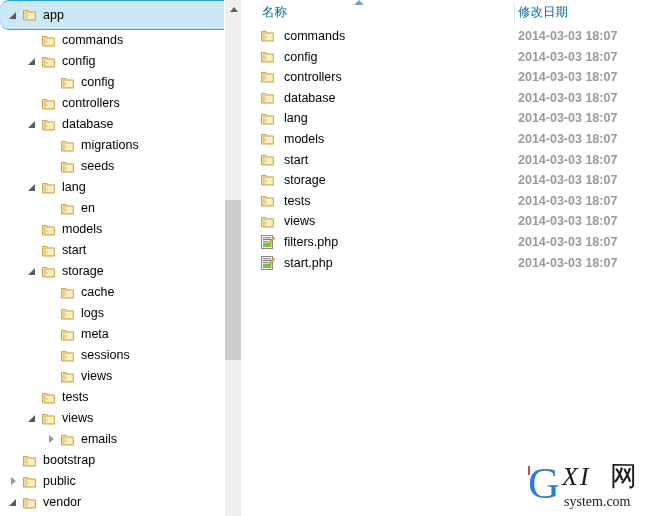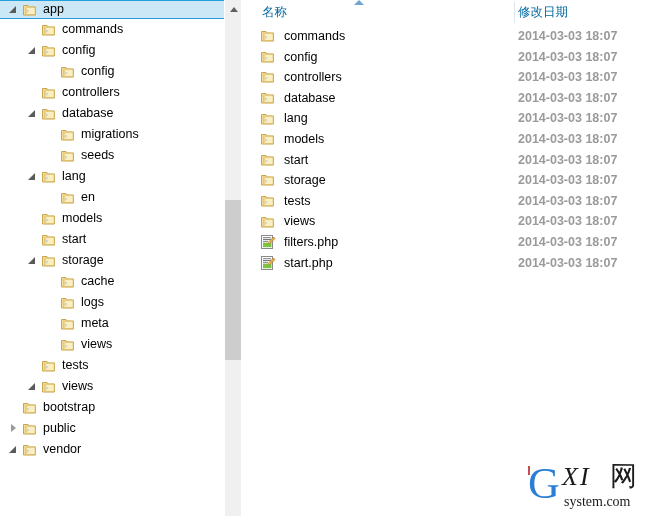--- a/index.html
+++ b/index.html
@@ -44,24 +44,25 @@
     height: 21px;
     line-height: 21px;
     display: flex;
     align-items: center;
     white-space: nowrap;
   }
   .tree-row.selected {
     background: #cce8f7;
     border-top: 1px solid #26a0da;
     border-bottom: 1px solid #26a0da;
-    height: 19px;
+    height: 30px;
     line-height: 19px;
     width: 241px;
     box-sizing: border-box;
+    border-radius: 9px;
   }
   .twisty {
     width: 16px;
     height: 21px;
     flex: 0 0 16px;
     position: relative;
   }
   .twisty.collapsed::before {
     content: "";
     position: absolute;
@@ -474,20 +475,31 @@
         </li>
         <li class="tree-row lvl2">
           <span class="folder-ico">
             <svg width="16" height="16" viewBox="0 0 16 16" xmlns="http://www.w3.org/2000/svg">
               <path d="M1.5 3.5 L6 3.5 L7.2 5 L13.5 5 L13.5 13 L1.5 13 Z" fill="#f6dd9a" stroke="#c9a84c" stroke-width="1"></path>
               <path d="M3.6 5.2 L13.2 5.2 L13.2 12.6 L3.6 12.6 Z" fill="#fbeec2" stroke="#d4b25c" stroke-width="0.8"></path>
               <path d="M3.6 5.2 L5.2 5.2 L5.2 12.6 L3.6 12.6 Z" fill="#ecd28c"></path>
               <rect x="5.5" y="8" width="1" height="2.2" fill="#9fc8dc"></rect>
             </svg>
           </span>
+          <span class="tree-label">sessions</span>
+        </li>
+        <li class="tree-row lvl2">
+          <span class="folder-ico">
+            <svg width="16" height="16" viewBox="0 0 16 16" xmlns="http://www.w3.org/2000/svg">
+              <path d="M1.5 3.5 L6 3.5 L7.2 5 L13.5 5 L13.5 13 L1.5 13 Z" fill="#f6dd9a" stroke="#c9a84c" stroke-width="1"></path>
+              <path d="M3.6 5.2 L13.2 5.2 L13.2 12.6 L3.6 12.6 Z" fill="#fbeec2" stroke="#d4b25c" stroke-width="0.8"></path>
+              <path d="M3.6 5.2 L5.2 5.2 L5.2 12.6 L3.6 12.6 Z" fill="#ecd28c"></path>
+              <rect x="5.5" y="8" width="1" height="2.2" fill="#9fc8dc"></rect>
+            </svg>
+          </span>
           <span class="tree-label">views</span>
         </li>
         <li class="tree-row lvl1">
           <span class="folder-ico">
             <svg width="16" height="16" viewBox="0 0 16 16" xmlns="http://www.w3.org/2000/svg">
               <path d="M1.5 3.5 L6 3.5 L7.2 5 L13.5 5 L13.5 13 L1.5 13 Z" fill="#f6dd9a" stroke="#c9a84c" stroke-width="1"></path>
               <path d="M3.6 5.2 L13.2 5.2 L13.2 12.6 L3.6 12.6 Z" fill="#fbeec2" stroke="#d4b25c" stroke-width="0.8"></path>
               <path d="M3.6 5.2 L5.2 5.2 L5.2 12.6 L3.6 12.6 Z" fill="#ecd28c"></path>
               <rect x="5.5" y="8" width="1" height="2.2" fill="#9fc8dc"></rect>
             </svg>
@@ -498,20 +510,32 @@
           <span class="twisty expanded"></span>
           <span class="folder-ico">
             <svg width="16" height="16" viewBox="0 0 16 16" xmlns="http://www.w3.org/2000/svg">
               <path d="M1.5 3.5 L6 3.5 L7.2 5 L13.5 5 L13.5 13 L1.5 13 Z" fill="#f6dd9a" stroke="#c9a84c" stroke-width="1"></path>
               <path d="M3.6 5.2 L13.2 5.2 L13.2 12.6 L3.6 12.6 Z" fill="#fbeec2" stroke="#d4b25c" stroke-width="0.8"></path>
               <path d="M3.6 5.2 L5.2 5.2 L5.2 12.6 L3.6 12.6 Z" fill="#ecd28c"></path>
               <rect x="5.5" y="8" width="1" height="2.2" fill="#9fc8dc"></rect>
             </svg>
           </span>
           <span class="tree-label">views</span>
+        </li>
+        <li class="tree-row lvl2 has-twisty">
+          <span class="twisty collapsed"></span>
+          <span class="folder-ico">
+            <svg width="16" height="16" viewBox="0 0 16 16" xmlns="http://www.w3.org/2000/svg">
+              <path d="M1.5 3.5 L6 3.5 L7.2 5 L13.5 5 L13.5 13 L1.5 13 Z" fill="#f6dd9a" stroke="#c9a84c" stroke-width="1"></path>
+              <path d="M3.6 5.2 L13.2 5.2 L13.2 12.6 L3.6 12.6 Z" fill="#fbeec2" stroke="#d4b25c" stroke-width="0.8"></path>
+              <path d="M3.6 5.2 L5.2 5.2 L5.2 12.6 L3.6 12.6 Z" fill="#ecd28c"></path>
+              <rect x="5.5" y="8" width="1" height="2.2" fill="#9fc8dc"></rect>
+            </svg>
+          </span>
+          <span class="tree-label">emails</span>
         </li>
         <li class="tree-row lvl0">
           <span class="folder-ico">
             <svg width="16" height="16" viewBox="0 0 16 16" xmlns="http://www.w3.org/2000/svg">
               <path d="M1.5 3.5 L6 3.5 L7.2 5 L13.5 5 L13.5 13 L1.5 13 Z" fill="#f6dd9a" stroke="#c9a84c" stroke-width="1"></path>
               <path d="M3.6 5.2 L13.2 5.2 L13.2 12.6 L3.6 12.6 Z" fill="#fbeec2" stroke="#d4b25c" stroke-width="0.8"></path>
               <path d="M3.6 5.2 L5.2 5.2 L5.2 12.6 L3.6 12.6 Z" fill="#ecd28c"></path>
               <rect x="5.5" y="8" width="1" height="2.2" fill="#9fc8dc"></rect>
             </svg>
           </span>

